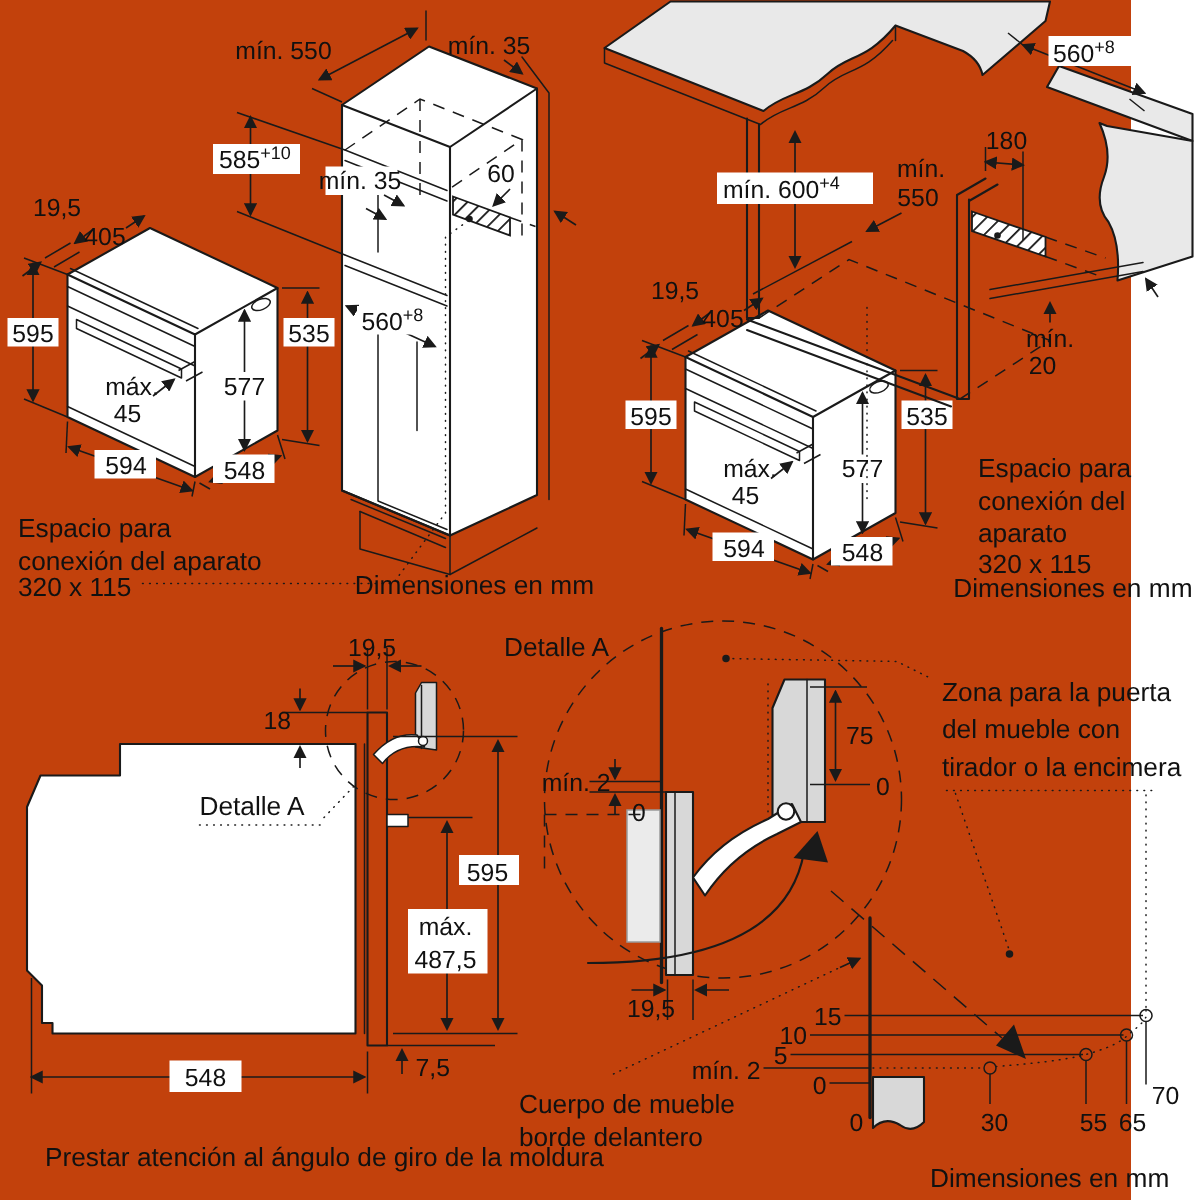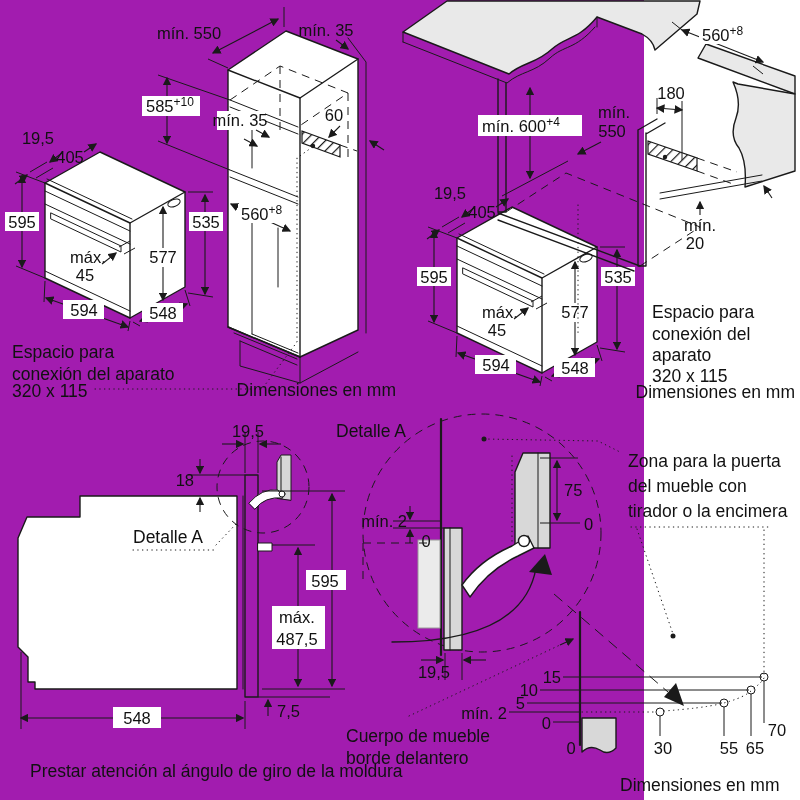--- a/index.html
+++ b/index.html
@@ -1,16 +1,16 @@
 <!DOCTYPE html>
 <html><head>
 <meta charset="utf-8">
 <style>
   html,body{margin:0;padding:0;background:#fff;}
-  #stage{width:644px;height:800px;position:relative;background:#a21caf;}
+  #stage{width:754px;height:800px;position:relative;background:#c2410c;}
   svg{display:block}
   .ln{stroke:#1a1a1a;stroke-width:1.4;fill:none;stroke-linejoin:round;stroke-linecap:round}
   .w1{stroke-width:1}
   .w2{stroke-width:2.2}
   .fw{fill:#fff}
   .fgr{fill:#d8d8d8}
   .fl2{fill:#e9e9e9}
   .dsh{stroke-dasharray:8 6}
   .dsh2{stroke-dasharray:11 7;stroke-width:2}
   .dot{stroke-dasharray:0.5 4.2;stroke-linecap:round;stroke-width:1.9}

